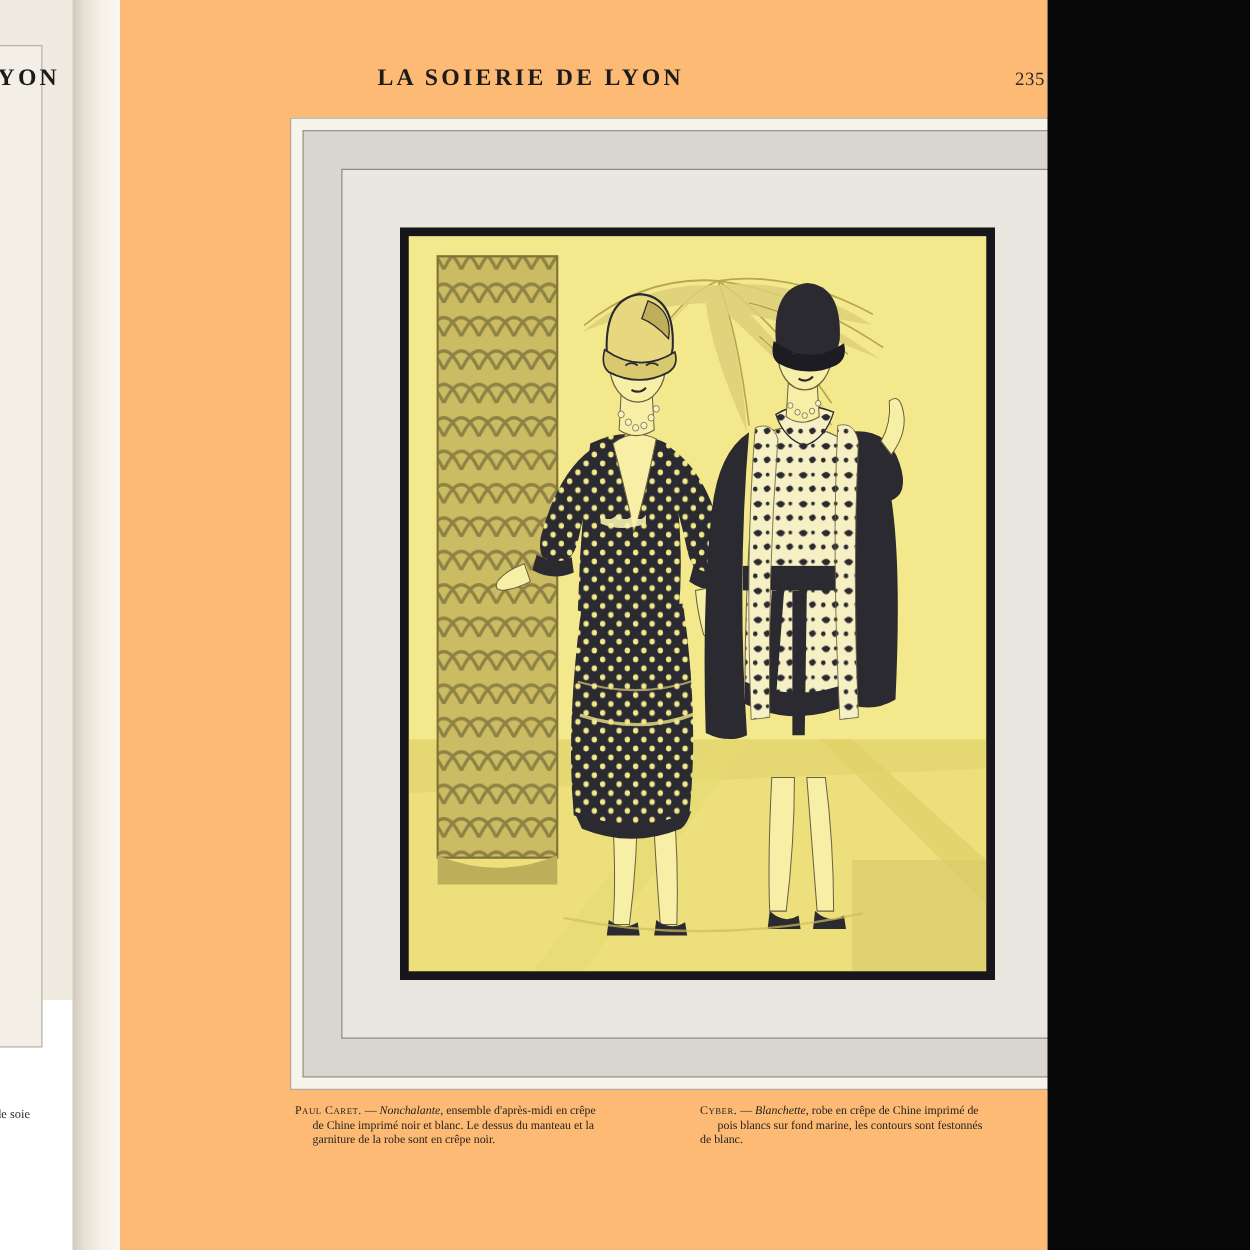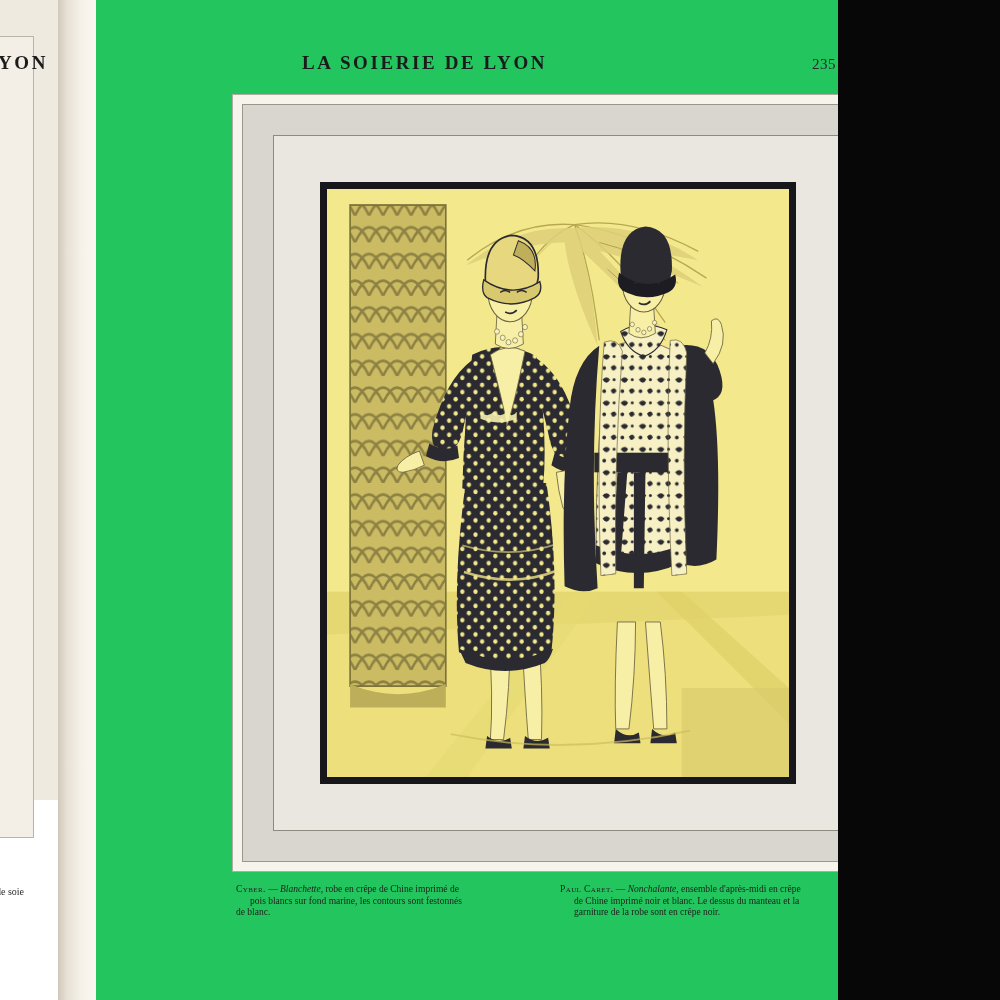--- a/index.html
+++ b/index.html
@@ -54,21 +54,21 @@
     height: 1000px;
     background: linear-gradient(to right,
       #cfc8bb 0%, #e6e0d4 18%, #f6f2ea 52%, #fdfbf6 100%);
   }
   .sheet {
     position: absolute;
     top: 0;
     left: 96px;
     width: 742px;
     height: 1000px;
-    background: #22c55e;
+    background: #fdba74;
   }
   
   .runhead {
     position: absolute;
     top: 52px;
     left: 150px;
     width: 590px;
     height: 28px;
   }
   .runhead-title {
@@ -375,34 +375,34 @@
               </svg>
             </div>
           </div>
         </div>
       </div>
     </div>
 
     <div class="captions">
       <div class="cap">
         <span class="cap-indent">
+          <span class="designer">Paul Caret.</span>
+          <span> — </span>
+          <span class="model">Nonchalante</span><span>, ensemble d'après-midi en crêpe</span>
+        </span>
+        <span class="cap-line2">de Chine imprimé noir et blanc. Le dessus du manteau et la</span>
+        <span class="cap-line2">garniture de la robe sont en crêpe noir.</span>
+      </div>
+      <div class="cap">
+        <span class="cap-indent">
           <span class="designer">Cyber.</span>
           <span> — </span>
           <span class="model">Blanchette</span><span>, robe en crêpe de Chine imprimé de</span>
         </span>
         <span class="cap-line2">pois blancs sur fond marine, les contours sont festonnés</span>
         <span class="cap-line3">de blanc.</span>
       </div>
-      <div class="cap">
-        <span class="cap-indent">
-          <span class="designer">Paul Caret.</span>
-          <span> — </span>
-          <span class="model">Nonchalante</span><span>, ensemble d'après-midi en crêpe</span>
-        </span>
-        <span class="cap-line2">de Chine imprimé noir et blanc. Le dessus du manteau et la</span>
-        <span class="cap-line2">garniture de la robe sont en crêpe noir.</span>
-      </div>
     </div>
 
   </div>
 
   <div class="right-band"></div>
 </div>
 
 </body></html>

